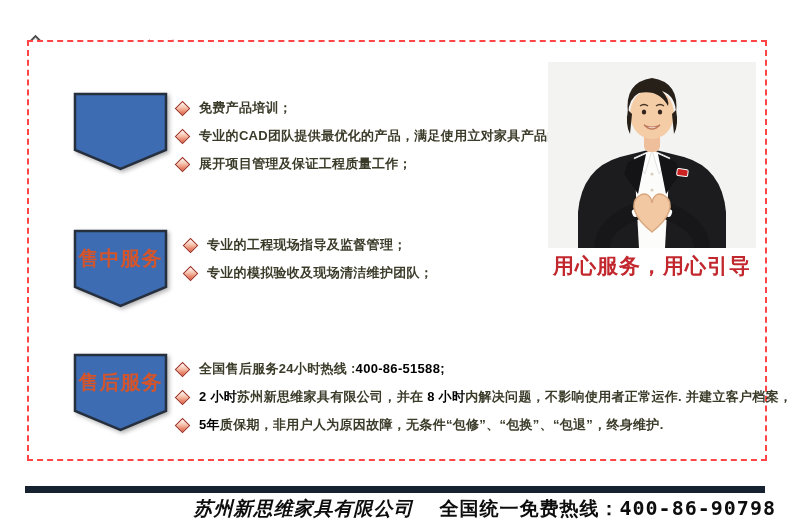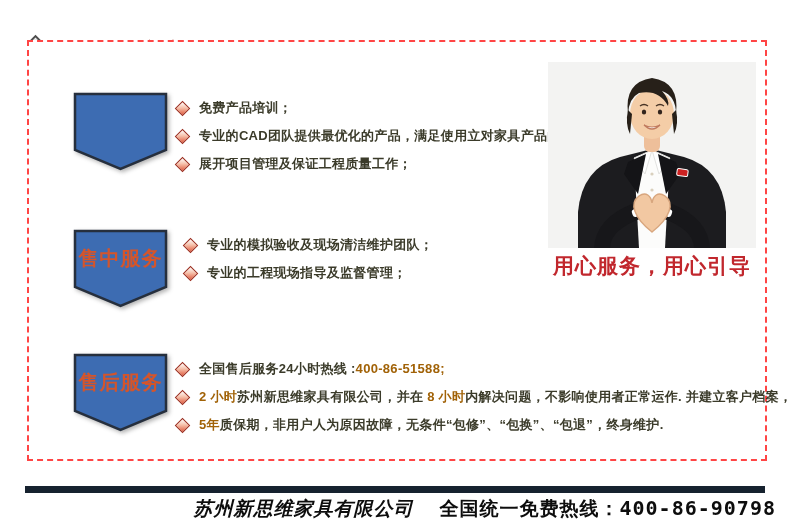--- a/index.html
+++ b/index.html
@@ -37,21 +37,21 @@
   }
   .bullet-list { list-style:none; margin-left:6px; margin-top:2px; }
   .bullet-item { display:flex; align-items:center; height:28px; white-space:nowrap; }
   .diamond-bullet {
     flex:0 0 11px; width:11px; height:11px; transform:rotate(45deg); margin:0 11px 0 3px;
     border:1px solid #9b2d1f;
     background:linear-gradient(135deg,#ffffff 0%,#f6c1ab 45%,#e05a3d 100%);
     box-shadow:0 0 0 1px rgba(255,255,255,.8);
   }
   .bullet-text { font-size:13px; font-weight:bold; color:#3b3b2a; letter-spacing:.3px; }
-  .bullet-text .red-text { color:#a16207; }
+  .bullet-text .red-text { color:#000000; }
   
   .photo-block { position:absolute; left:519px; top:20px; width:208px; }
   .photo-block svg { display:block; }
   .photo-caption {
     position:absolute; left:519px; top:210px; width:208px; text-align:center;
     font-size:21px; font-weight:bold; color:#c1272d; letter-spacing:1px; white-space:nowrap;
   }
   
   .footer-bar { position:absolute; left:25px; top:486px; width:740px; height:7px; background:#16222f; }
   .footer-text {
@@ -99,25 +99,25 @@
     <div class="section section-2">
       <div class="banner">
         <svg width="95" height="80" viewBox="0 0 95 80">
           <polygon points="2,2 93,2 93,58 47.5,77 2,58" fill="#3d6cb2" stroke="#262f3d" stroke-width="2.5"></polygon>
         </svg>
         <div class="banner-label">售中服务</div>
       </div>
       <ul class="bullet-list">
           <li class="bullet-item">
             <span class="diamond-bullet"></span>
-            <span class="bullet-text"><span>专业的模拟验收及现场清洁维护团队；</span></span>
+            <span class="bullet-text"><span>专业的工程现场指导及监督管理；</span></span>
           </li>
           <li class="bullet-item">
             <span class="diamond-bullet"></span>
-            <span class="bullet-text"><span>专业的工程现场指导及监督管理；</span></span>
+            <span class="bullet-text"><span>专业的模拟验收及现场清洁维护团队；</span></span>
           </li>
         </ul>
     </div>
 
     <div class="section section-3">
       <div class="banner">
         <svg width="95" height="80" viewBox="0 0 95 80">
           <polygon points="2,2 93,2 93,58 47.5,77 2,58" fill="#3d6cb2" stroke="#262f3d" stroke-width="2.5"></polygon>
         </svg>
         <div class="banner-label">售后服务</div>

